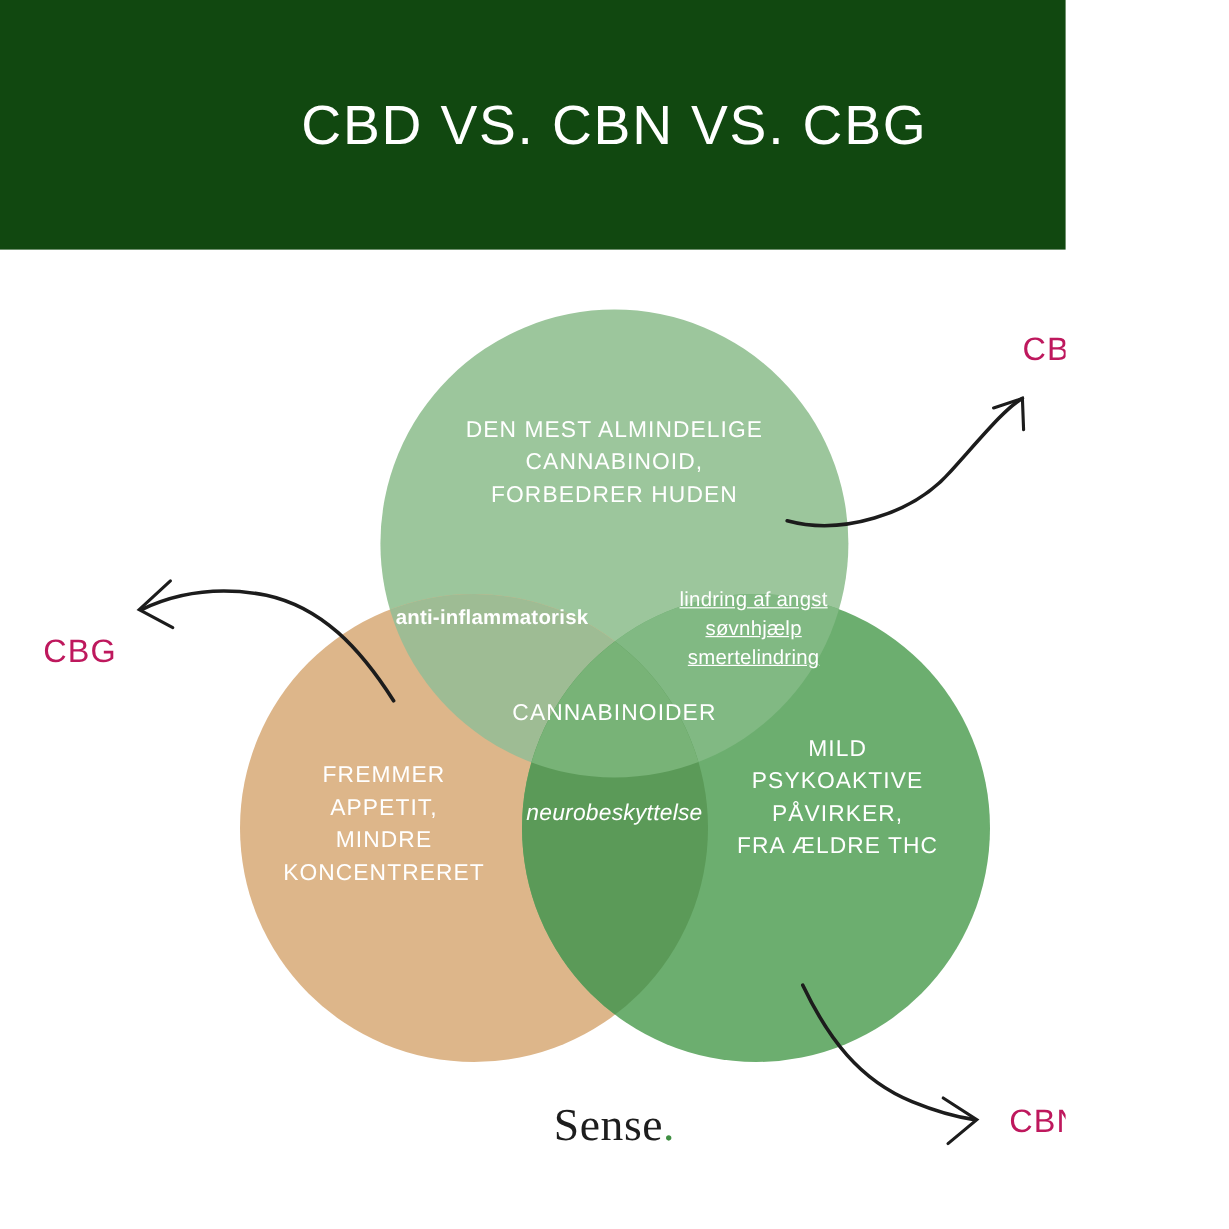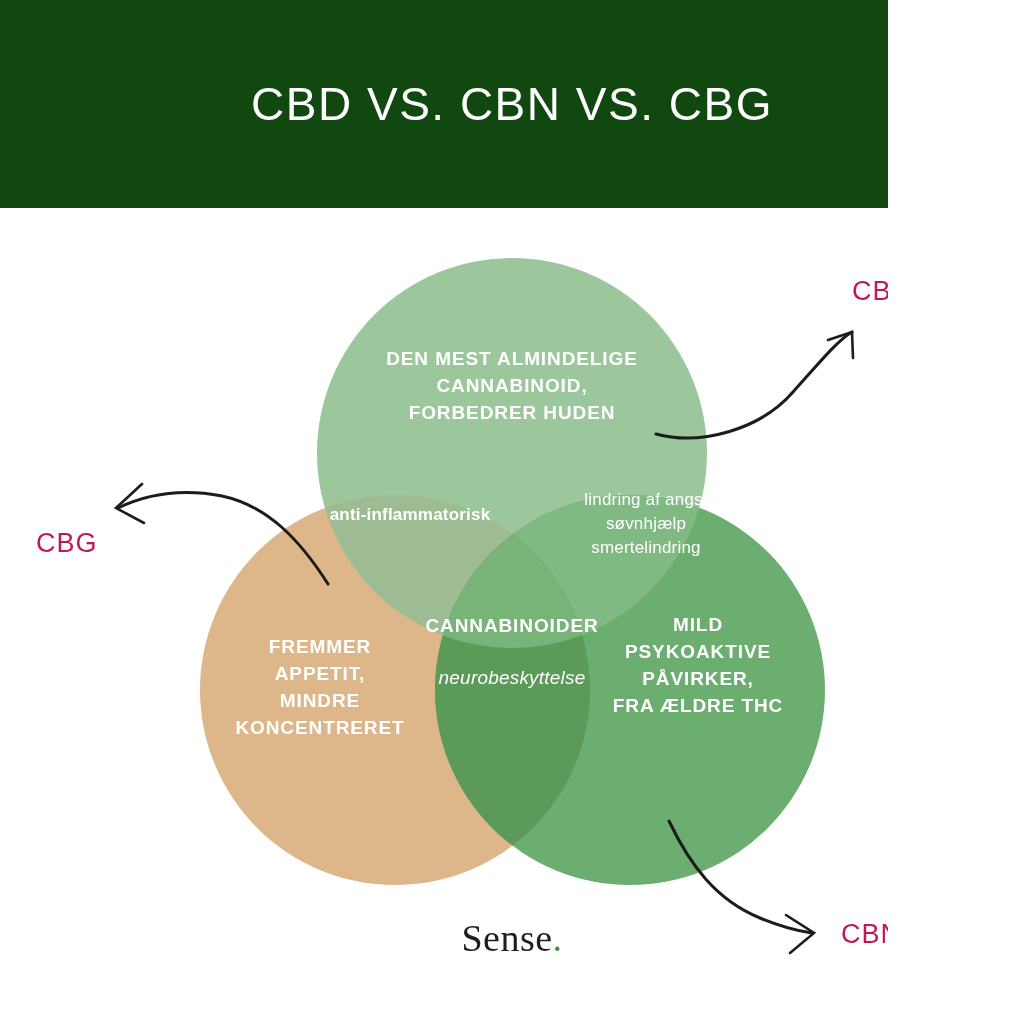--- a/index.html
+++ b/index.html
@@ -62,35 +62,35 @@
     position: absolute;
     text-align: center;
     color: #ffffff;
     line-height: 1.42;
     white-space: pre-line;
     pointer-events: none;
   }
   .cap {
     font-size: 19px;
     letter-spacing: 0.9px;
-    font-weight: 700;
+    font-weight: 400;
   }
   .low {
     font-size: 17px;
     letter-spacing: 0.2px;
     font-weight: 400;
   }
 
   #txt-cbd   { left: 312px; top: 138px; width: 400px; }
   #txt-cbg   { left: 215px; top: 410px; width: 210px; margin-top: 16px; }
   #txt-cbn   { left: 585px; top: 404px; width: 226px; }
   #txt-ov-dg { left: 300px; top: 295px; width: 220px; font-weight: bold; }
-  #txt-ov-dn { left: 536px; top: 280px; width: 220px; }
+  #txt-ov-dn { left: 518px; top: 280px; width: 220px; text-decoration: underline; }
   #txt-ov-gn { left: 400px; top: 457px; width: 224px; font-style: italic; }
-  #txt-center{ left: 402px; top: 405px; width: 220px; }
+  #txt-center{ left: 402px; top: 374px; width: 220px; }
 
   
   .out-label {
     position: absolute;
     color: #be185d;
     font-size: 27px;
     letter-spacing: 1px;
     font-weight: 400;
   }
   #label-cbd { left: 852px; top: 276px; }

